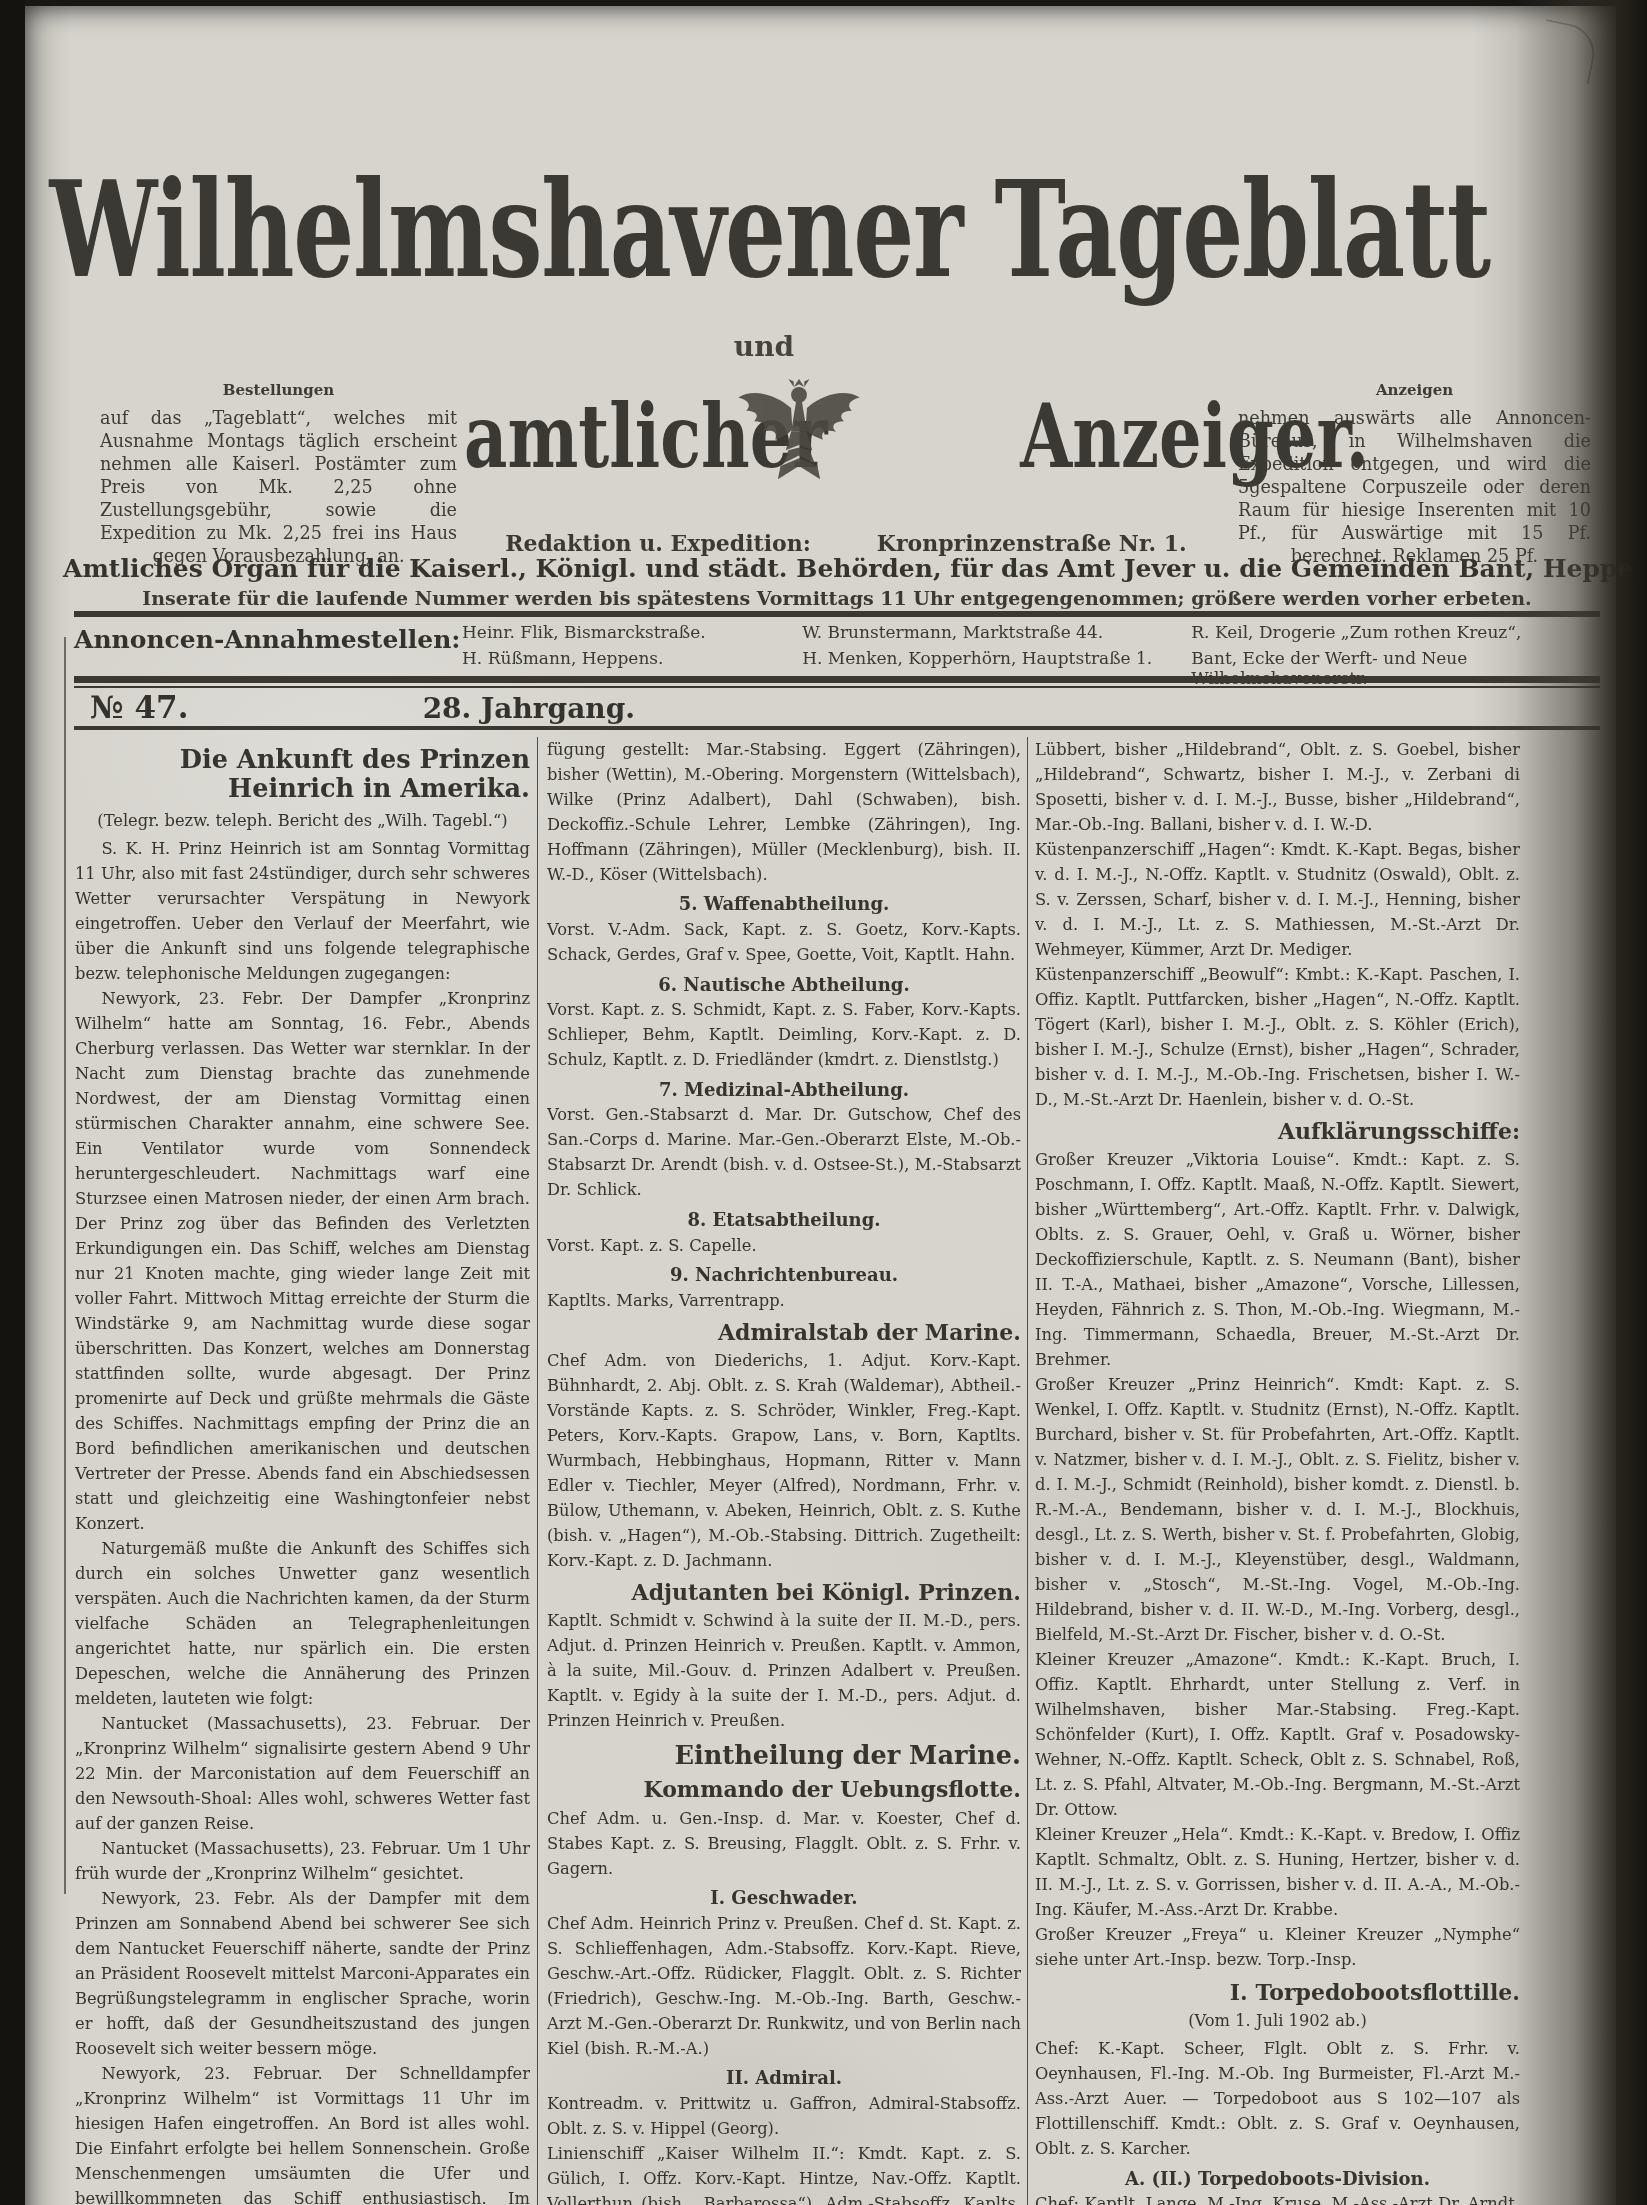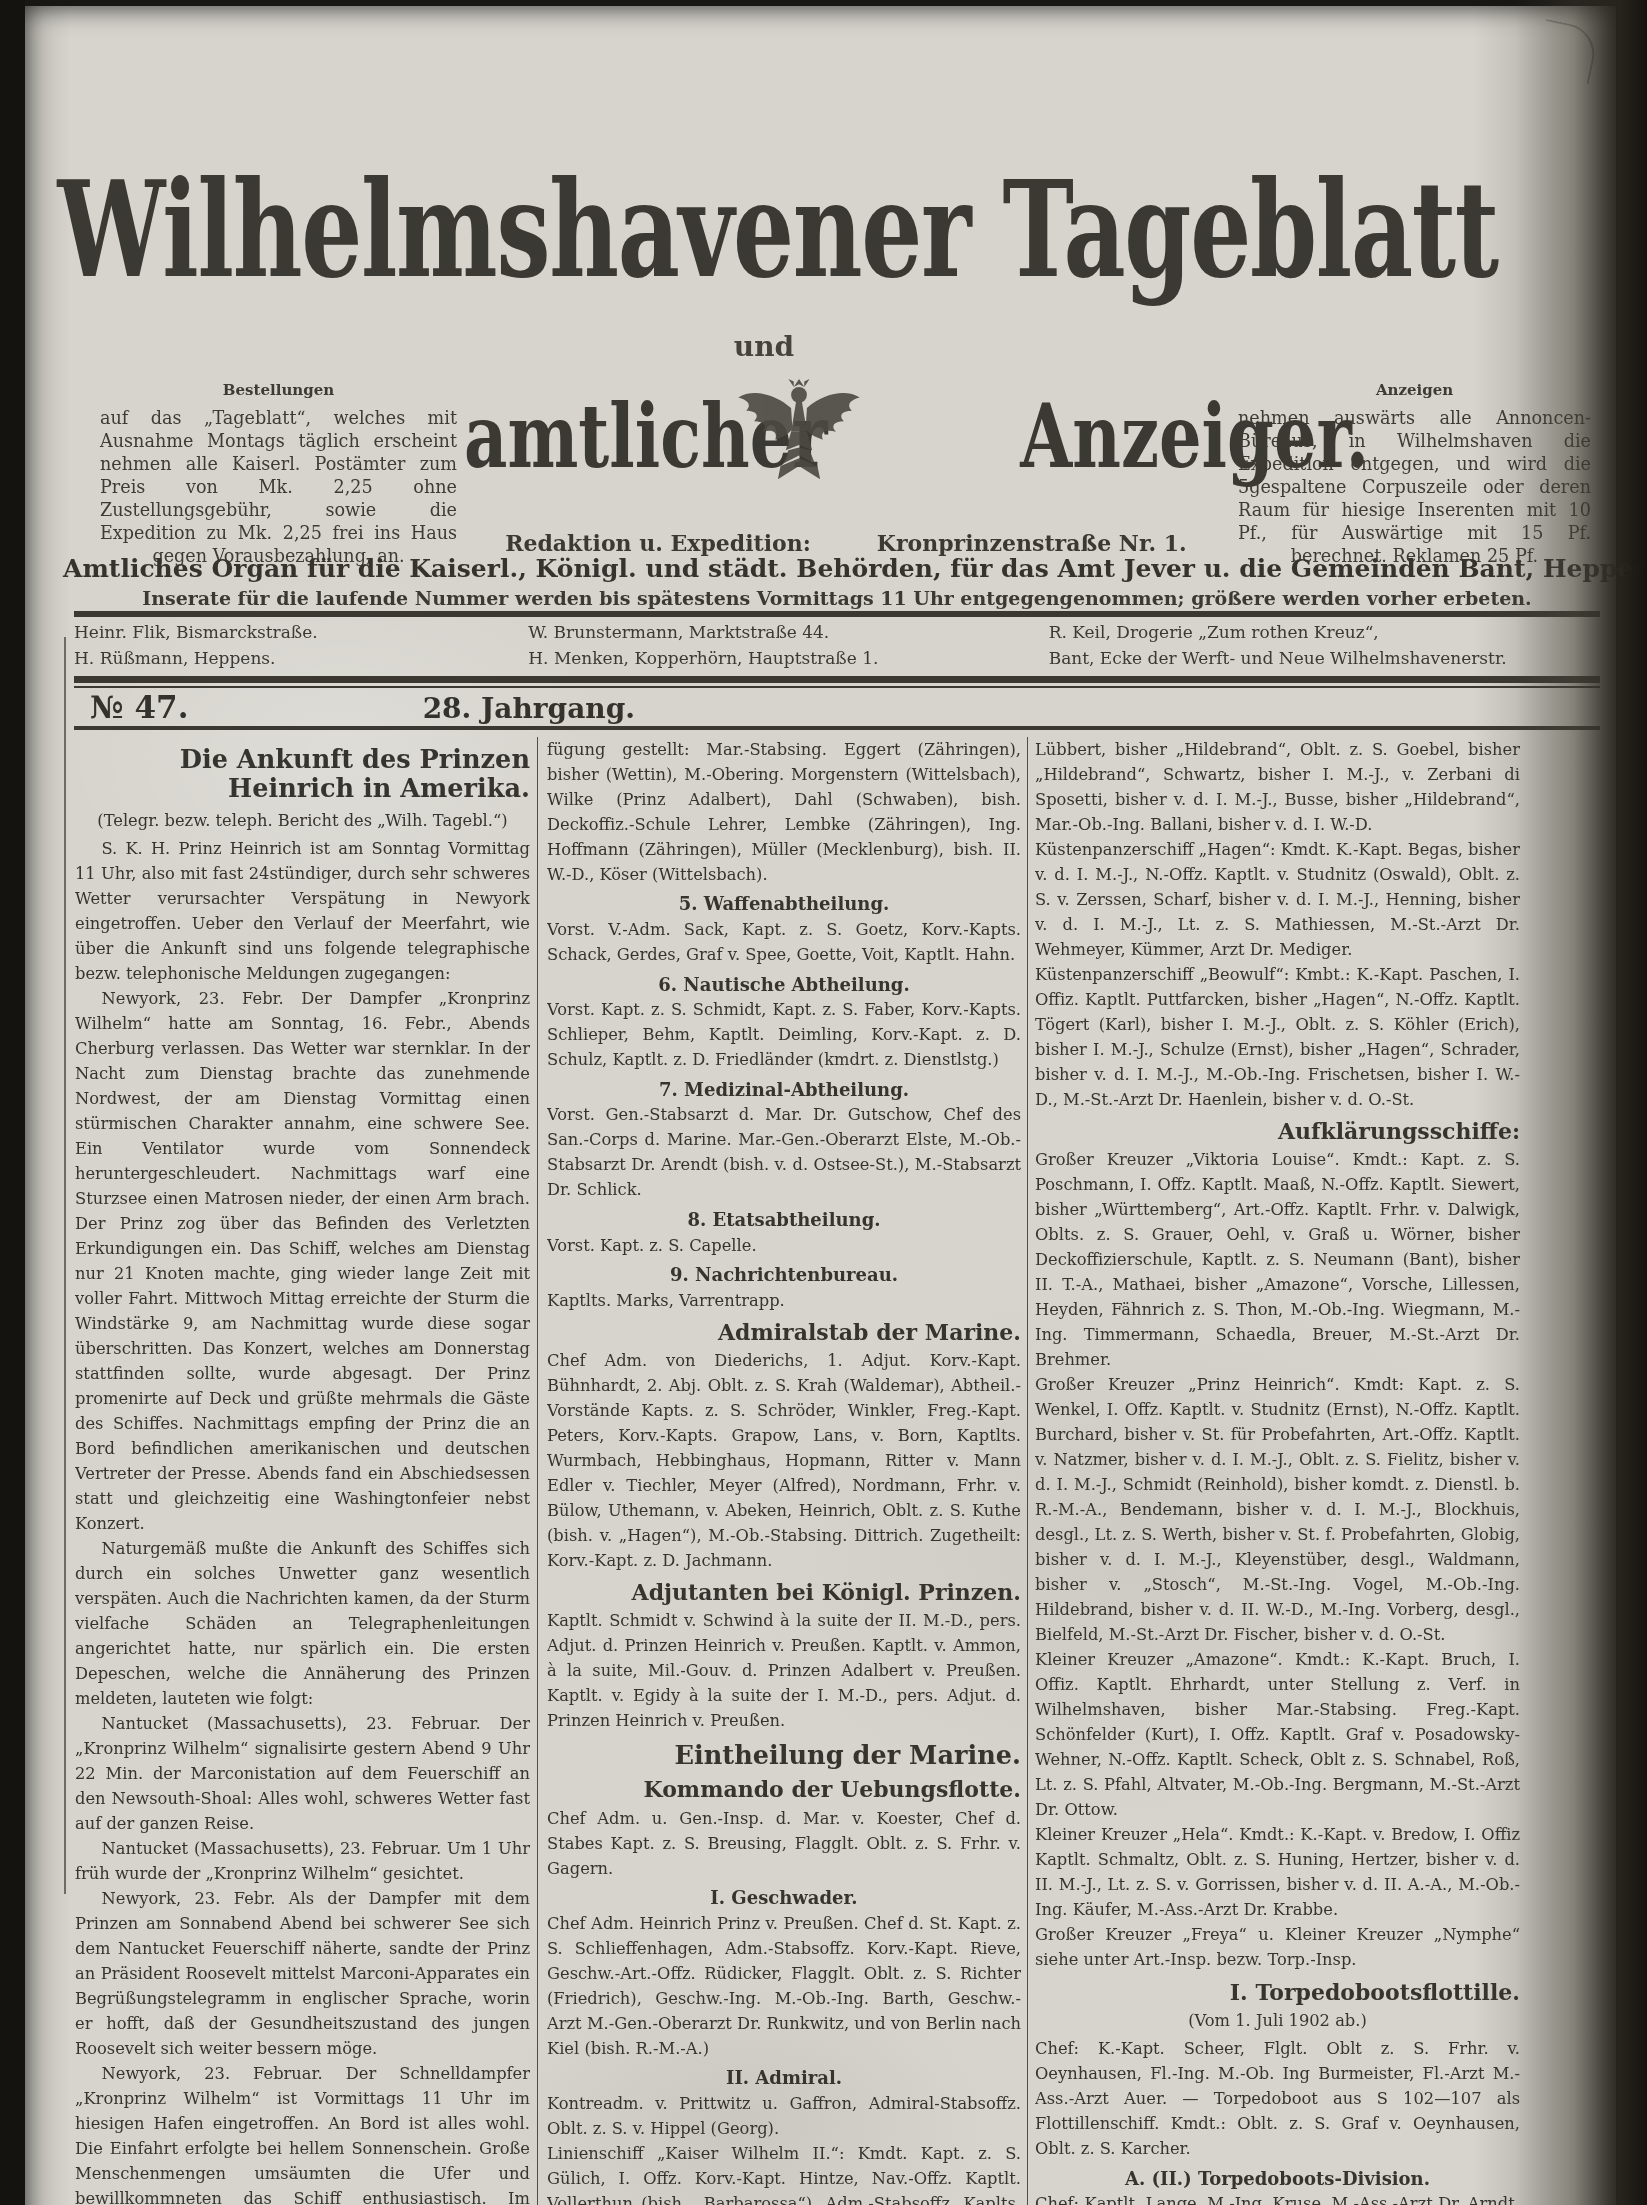--- a/index.html
+++ b/index.html
@@ -8,21 +8,21 @@
     background:#d6d4cd;
     background-image:
       radial-gradient(ellipse 397px 265px at 20% 30%, rgba(255,255,255,.20), rgba(0,0,0,0) 70%),
       radial-gradient(ellipse 529px 353px at 70% 62%, rgba(120,115,100,.10), rgba(0,0,0,0) 75%),
       radial-gradient(ellipse 353px 221px at 45% 85%, rgba(110,105,95,.12), rgba(0,0,0,0) 70%),
       linear-gradient(90deg, rgba(60,58,50,.18) 0%, rgba(0,0,0,0) 3%, rgba(0,0,0,0) 91%, rgba(70,66,56,.30) 97%, rgba(45,43,36,.55) 100%);
     box-shadow:0 0 26.5px rgba(0,0,0,.8) inset;}
   .ink{color:#34322c;margin-left:16px;}
   
   #title{position:absolute;left:26.5px;top:146px;width:1385px;text-align:center;
-    font-size:96px;font-weight:bold;letter-spacing:-1.3px;color:#3b3933;white-space:nowrap;margin-left:8px;}
+    font-size:96px;font-weight:bold;letter-spacing:-1.3px;color:#3b3933;white-space:nowrap;}
   #title span{display:inline-block;transform:scaleY(1.38);transform-origin:top;}
   #und{position:absolute;left:653px;top:324px;width:176px;text-align:center;font-size:28px;font-weight:bold;color:#45433c;}
   .subblock{position:absolute;font-size:17.6px;line-height:23px;color:#3d3b34;text-align:center;}
   #bestellungen{left:77px;top:373px;width:357px;}
   #anzeigen{left:1215px;top:373px;width:353px;}
   .subblock .sbh{font-size:15px;font-weight:bold;margin-bottom:4.4px;}
   .subblock .sbt{text-align:justify;text-align-last:center;}
   #amtlicher{position:absolute;left:441px;top:379px;width:759px;text-align:center;font-size:67px;font-weight:bold;color:#3b3933;white-space:nowrap;}
   #amtlicher .half{display:inline-block;transform:scaleY(1.3);transform-origin:top;vertical-align:top;}
   #eagle{position:absolute;left:710px;top:362px;width:132px;height:146px;}
@@ -101,20 +101,21 @@
   <div id="redaktion">
     <span>Redaktion u. Expedition:</span><span class="gap"></span><span>Kronprinzenstraße Nr. 1.</span>
   </div>
 
   <div id="organline">Amtliches Organ für die Kaiserl., Königl. und städt. Behörden, für das Amt Jever u. die Gemeinden Bant, Heppens u. Neuende.</div>
   <div id="inserateline">Inserate für die laufende Nummer werden bis spätestens Vormittags 11 Uhr entgegengenommen; größere werden vorher erbeten.</div>
 
   <div class="hrule" style="left:51px;top:605px;width:1526px;height:5.7px;"></div>
 
   <div id="annahme">
+    <div class="lbl">Annoncen-Annahmestellen:</div>
     <div class="grid" id="annahme-grid">
         <div>Heinr. Flik, Bismarckstraße.</div>
         <div>W. Brunstermann, Marktstraße 44.</div>
         <div>R. Keil, Drogerie „Zum rothen Kreuz“,</div>
         <div>H. Rüßmann, Heppens.</div>
         <div>H. Menken, Kopperhörn, Hauptstraße 1.</div>
         <div>Bant, Ecke der Werft- und Neue Wilhelmshavenerstr.</div>
       </div>
   </div>
 

